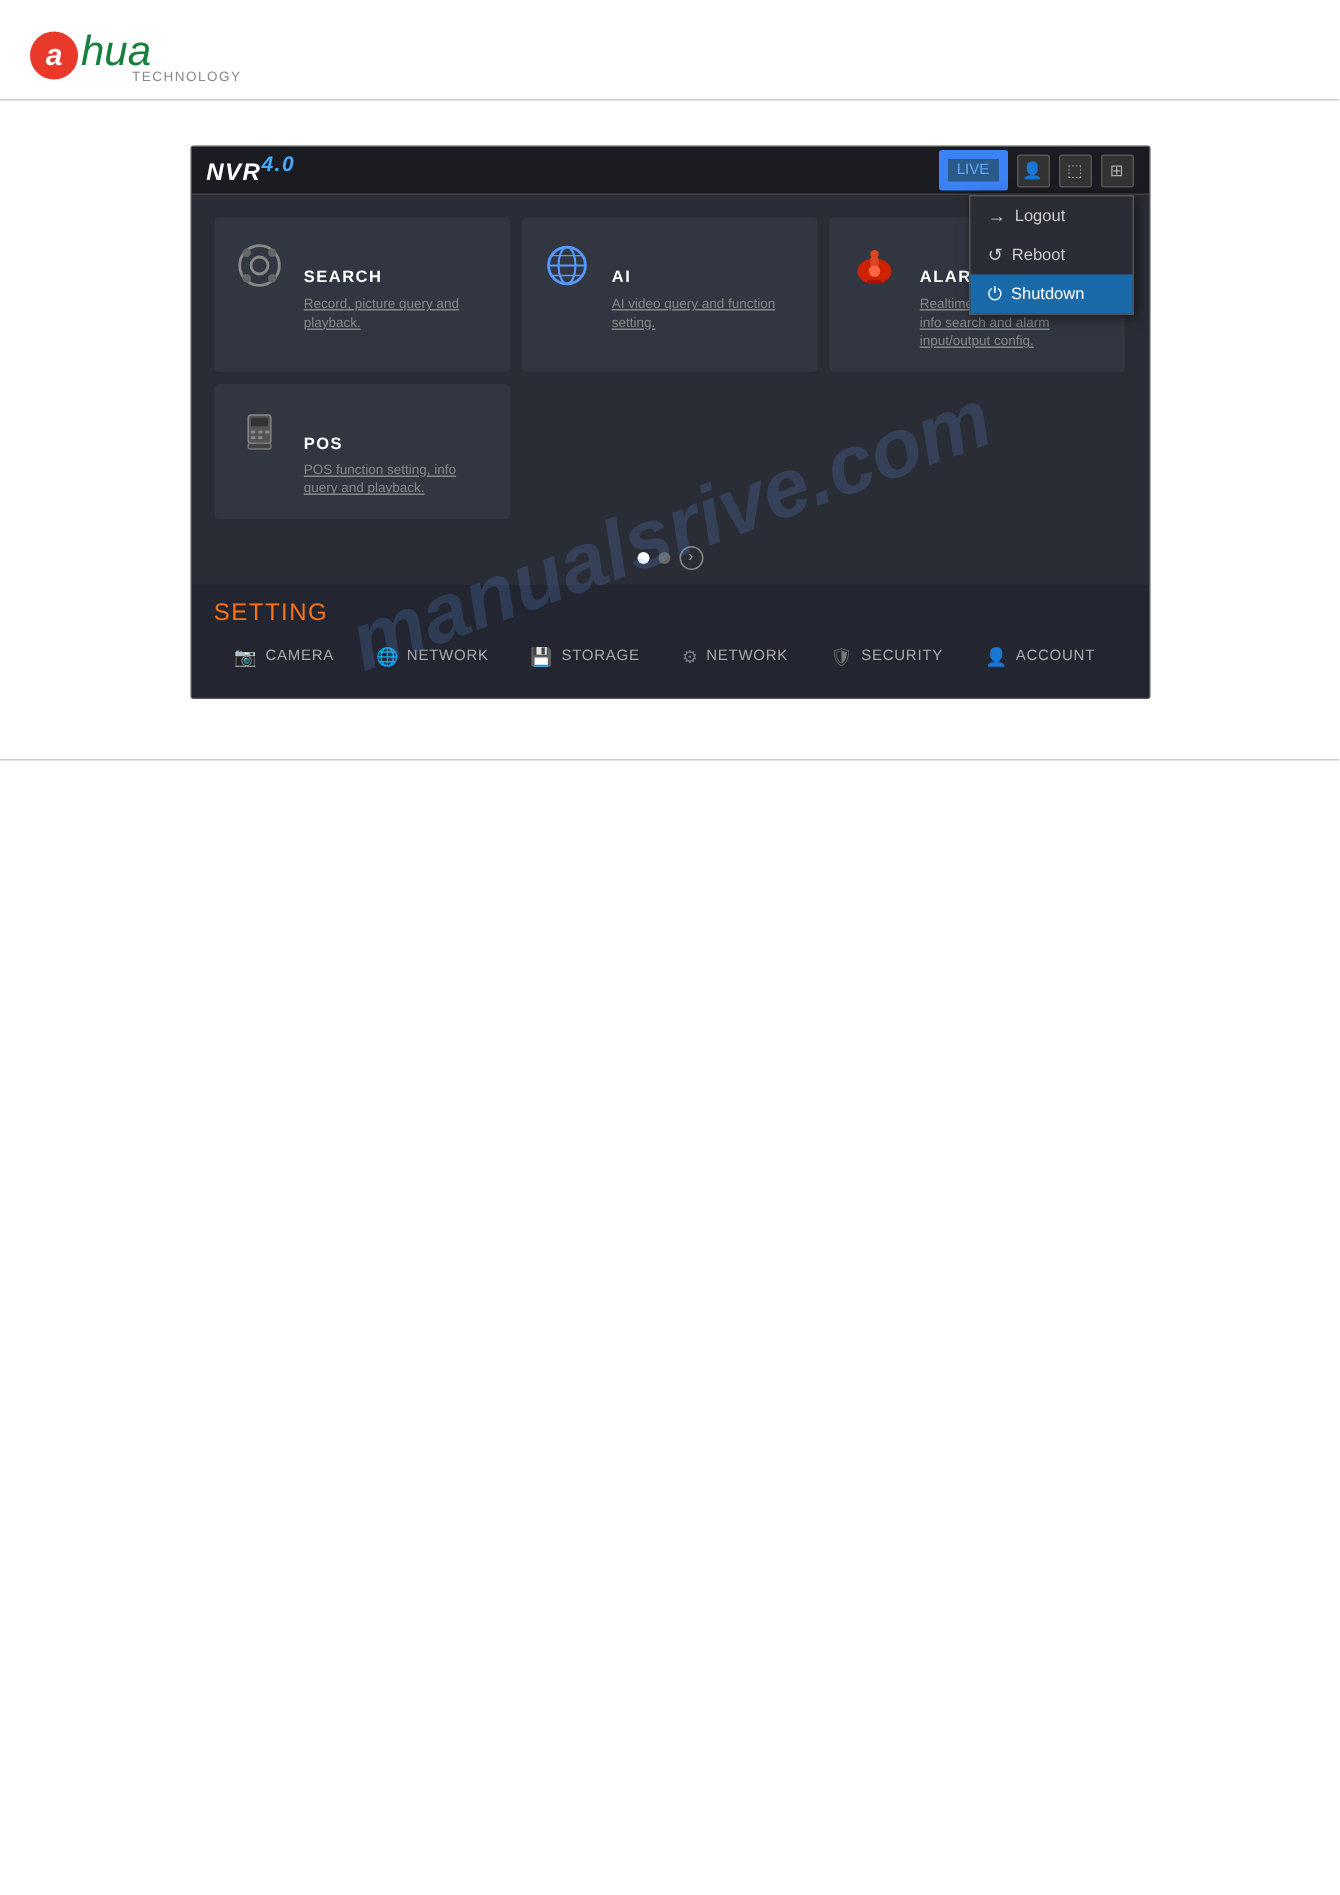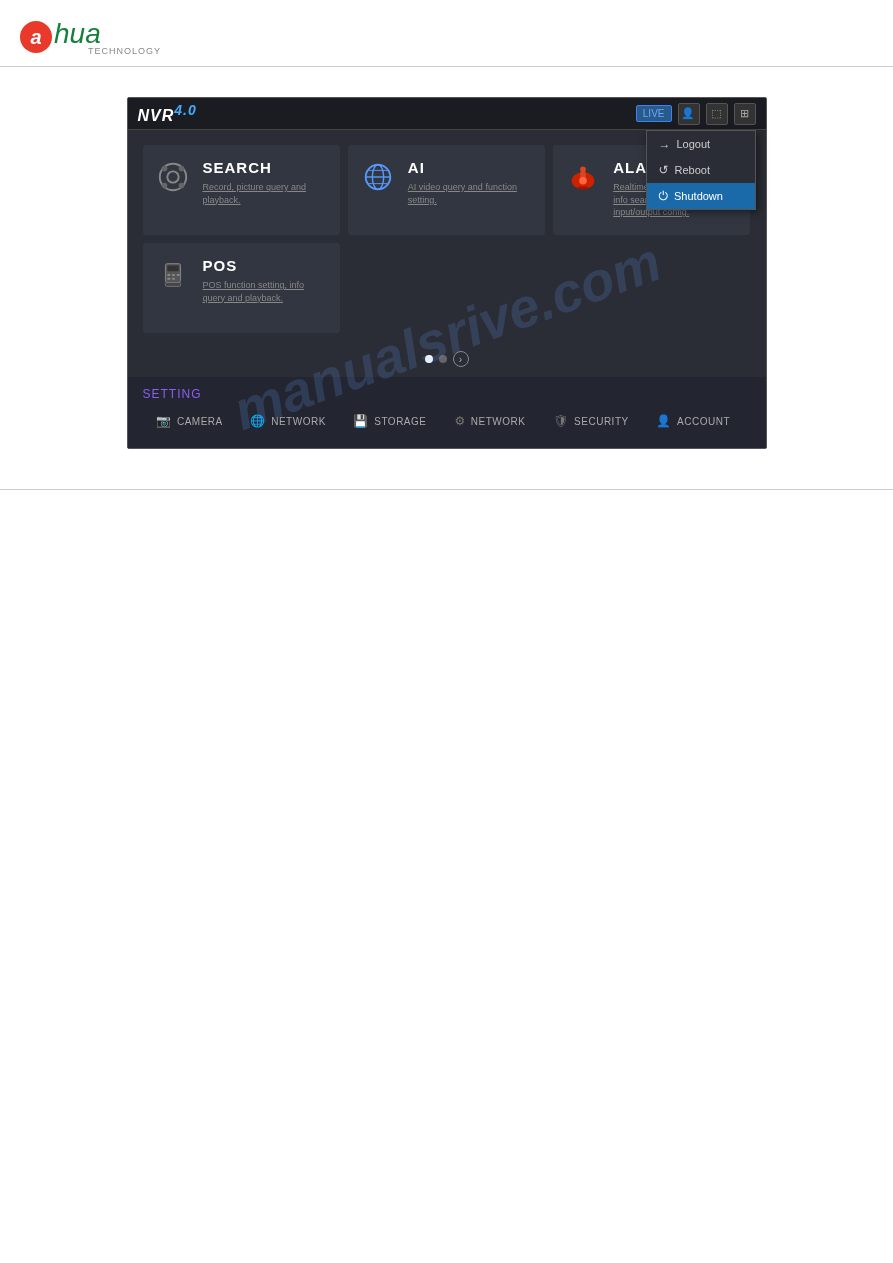--- a/index.html
+++ b/index.html
@@ -93,21 +93,21 @@
       color: #aaa;
       border: 1px solid #555;
       border-radius: 2px;
       font-size: 10px;
       padding: 2px 6px;
       cursor: pointer;
     }
     .nvr-live-btn {
       background: #2a5a8a;
       color: #6af;
-      border: 1px solid #3b82f6;
+      border: 6px solid #3b82f6;
     }
     .nvr-icon-btn {
       background: #333;
       color: #aaa;
       border: 1px solid #555;
       border-radius: 2px;
       width: 22px;
       height: 22px;
       display: flex;
       align-items: center;
@@ -170,24 +170,25 @@
       width: 36px;
       height: 36px;
       flex-shrink: 0;
       display: flex;
       align-items: center;
       justify-content: center;
     }
     .card-text {}
     .card-title {
       color: #fff;
-      font-size: 15px;
+      font-size: 11px;
       font-weight: bold;
       letter-spacing: 1px;
       margin-bottom: 5px;
+      margin-top: 20px;
     }
     .card-desc {
       color: #888;
       font-size: 9px;
       line-height: 1.4;
       text-decoration: underline;
     }
 
     
     .pagination {
@@ -218,22 +219,22 @@
       font-size: 10px;
       cursor: pointer;
     }
 
     
     .setting-section {
       background: #232630;
       padding: 10px 15px 15px;
     }
     .setting-title {
-      color: #8b5cf6;
-      font-size: 12px;
+      color: #f97316;
+      font-size: 16px;
       letter-spacing: 1px;
       margin-bottom: 8px;
     }
     .setting-items {
       display: flex;
       gap: 0;
       flex-wrap: wrap;
     }
     .setting-item {
       display: flex;

